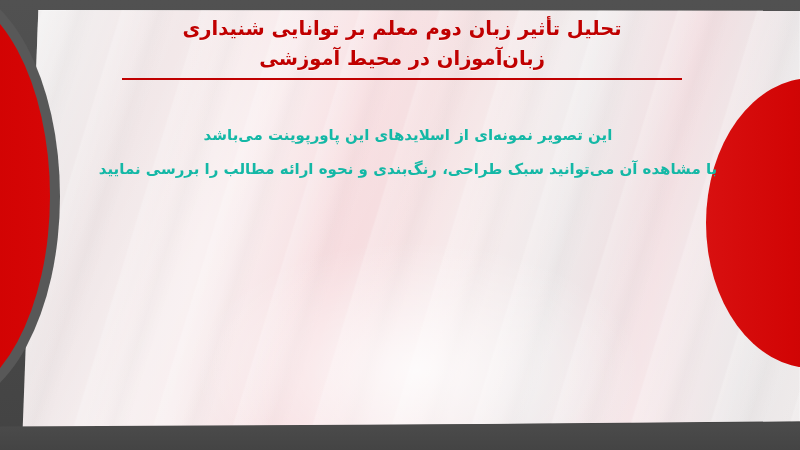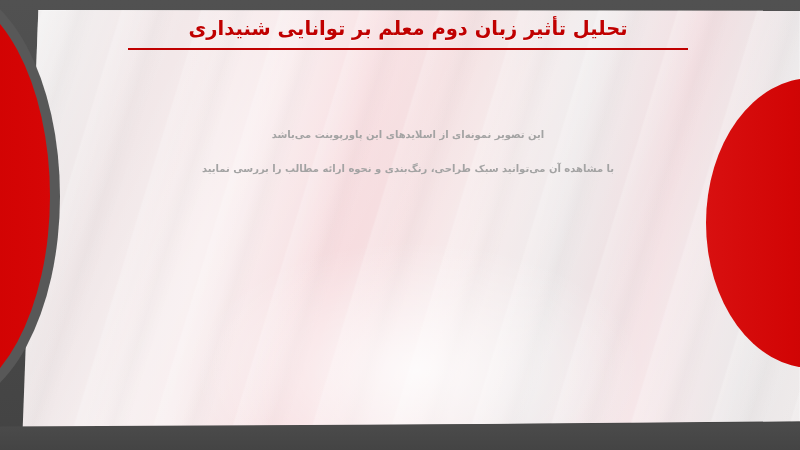--- a/index.html
+++ b/index.html
@@ -120,21 +120,21 @@
     bottom: 0;
     width: 800px;
     height: 30px;
     background: linear-gradient(180deg, #4c4c4c 0%, #444444 100%);
     clip-path: polygon(0% 22%, 100% 8%, 100% 100%, 0% 100%);
   }
 
   
   .title-block {
     position: absolute;
-    right: 82px;
+    right: 88px;
     top: 14px;
     width: 620px;
     text-align: center;
     direction: rtl;
   }
   .title-line {
     font-family: "DejaVu Sans", sans-serif;
     font-size: 19.5px;
     font-weight: 700;
     color: #c00000;
@@ -153,23 +153,23 @@
   .body-block {
     position: absolute;
     right: 72px;
     top: 118px;
     width: 640px;
     direction: rtl;
     text-align: center;
   }
   .body-line {
     font-family: "DejaVu Sans", sans-serif;
-    font-size: 10px;
+    font-size: 15px;
     font-weight: 600;
-    color: #a3a3a3;
+    color: #14b8a6;
     line-height: 34px;
     white-space: nowrap;
   }
 </style>
 </head>
 <body>
 
 <div id="slide">
 
   <div class="frame-bg"></div>
@@ -180,20 +180,21 @@
   </div>
 
   <div class="ellipse-left-ring"></div>
   <div class="ellipse-left"></div>
   <div class="ellipse-right"></div>
 
   <div class="bottom-band"></div>
 
   <div class="title-block">
     <div class="title-line">تحلیل تأثیر زبان دوم معلم بر توانایی شنیداری</div>
+    <div class="title-line">زبان‌آموزان در محیط آموزشی</div>
     <div class="title-rule"></div>
   </div>
 
   <div class="body-block">
     <div class="body-line">این تصویر نمونه‌ای از اسلایدهای این پاورپوینت می‌باشد</div>
     <div class="body-line">با مشاهده آن می‌توانید سبک طراحی، رنگ‌بندی و نحوه ارائه مطالب را بررسی نمایید</div>
   </div>
 
 </div>
 

